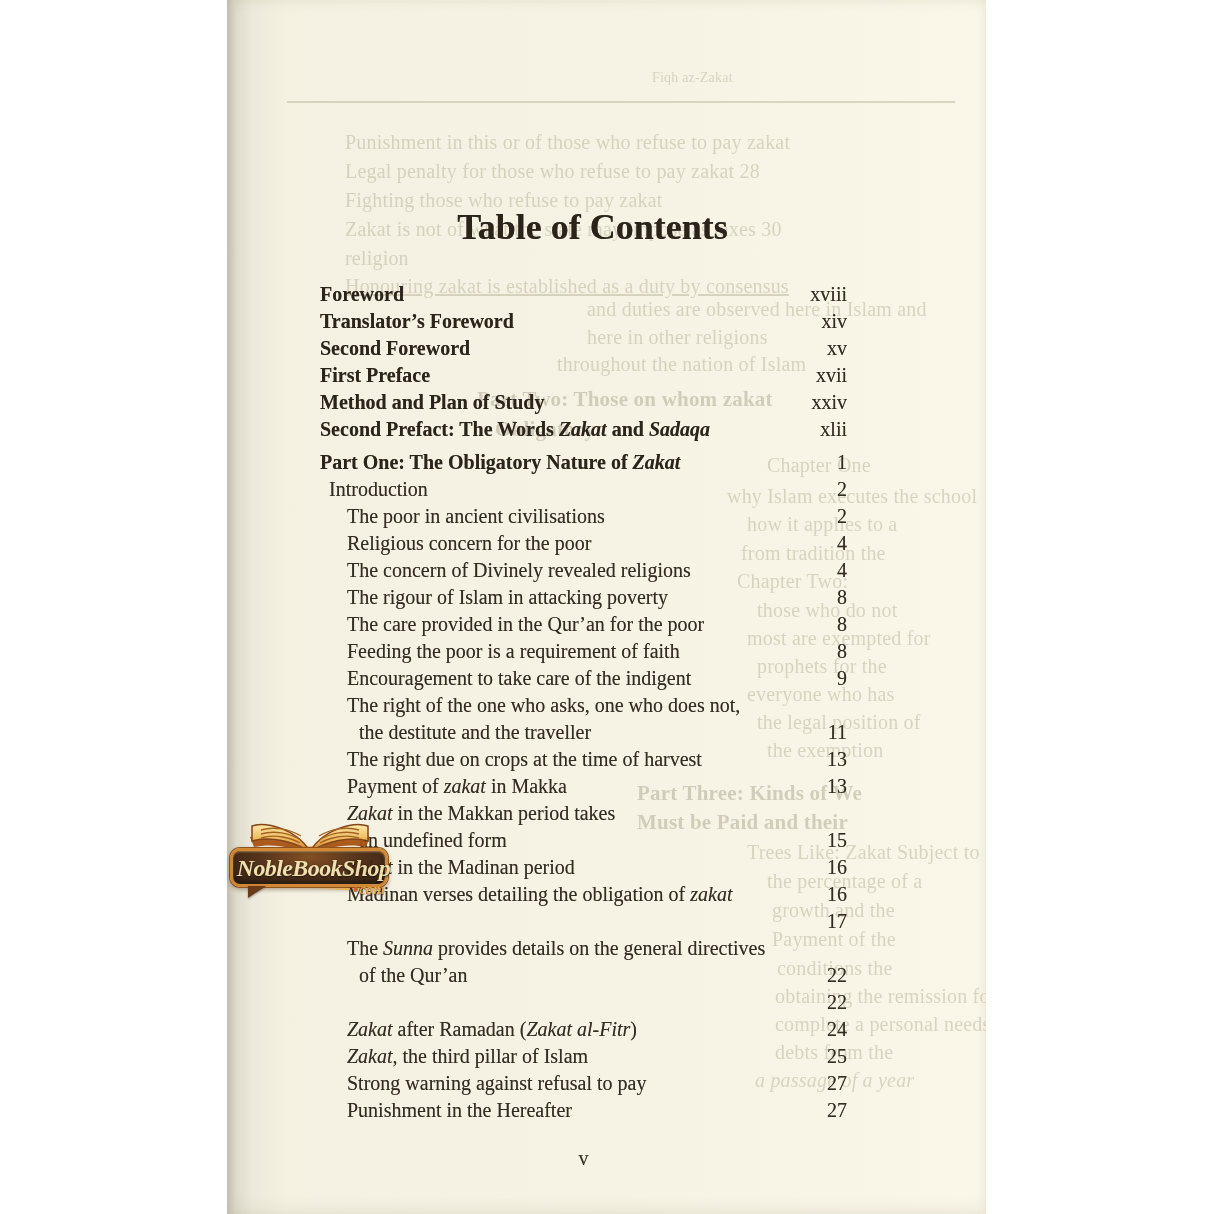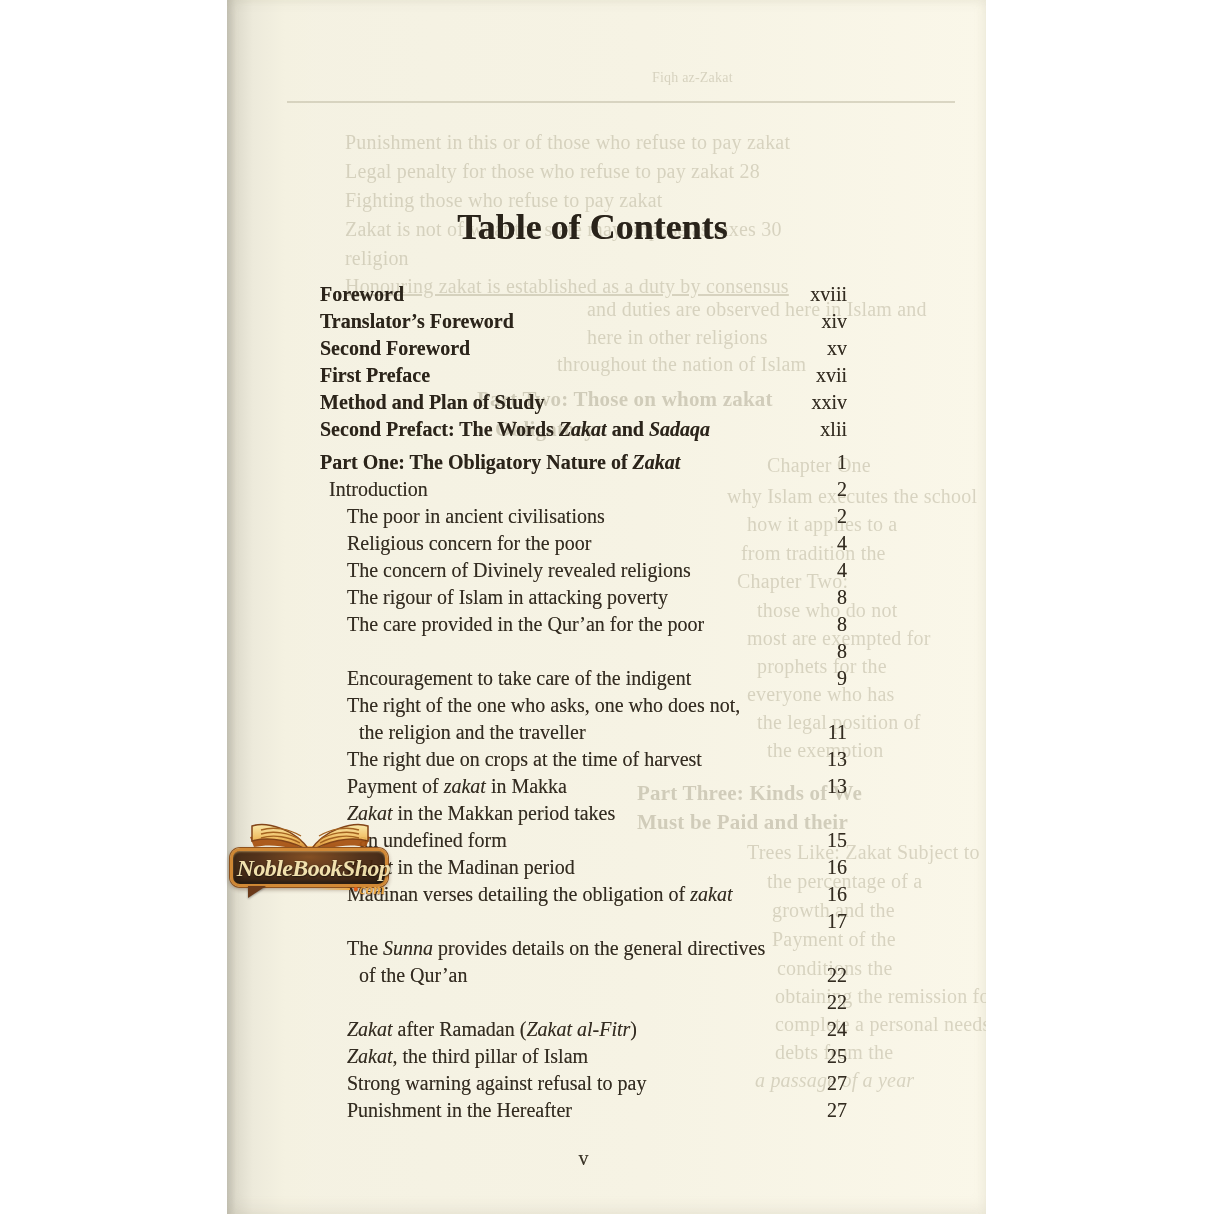--- a/index.html
+++ b/index.html
@@ -182,31 +182,32 @@
         </div>
         <div class="toc-row ind2">
           <span class="toc-label"><span>The rigour of Islam in attacking poverty</span></span>
           <span class="toc-page">8</span>
         </div>
         <div class="toc-row ind2">
           <span class="toc-label"><span>The care provided in the Qur’an for the poor</span></span>
           <span class="toc-page">8</span>
         </div>
         <div class="toc-row ind2">
+          <span class="toc-label"><span>Feeding the poor is a requirement of faith</span></span>
           <span class="toc-page">8</span>
         </div>
         <div class="toc-row ind2">
           <span class="toc-label"><span>Encouragement to take care of the indigent</span></span>
           <span class="toc-page">9</span>
         </div>
         <div class="toc-row ind2">
           <span class="toc-label"><span>The right of the one who asks, one who does not,</span></span>
         </div>
         <div class="toc-row ind3">
-          <span class="toc-label"><span>the religion and the traveller</span></span>
+          <span class="toc-label"><span>the destitute and the traveller</span></span>
           <span class="toc-page">11</span>
         </div>
         <div class="toc-row ind2">
           <span class="toc-label"><span>The right due on crops at the time of harvest</span></span>
           <span class="toc-page">13</span>
         </div>
         <div class="toc-row ind2">
           <span class="toc-label"><span>Payment of </span><span class="it">zakat</span><span> in Makka</span></span>
           <span class="toc-page">13</span>
         </div>

